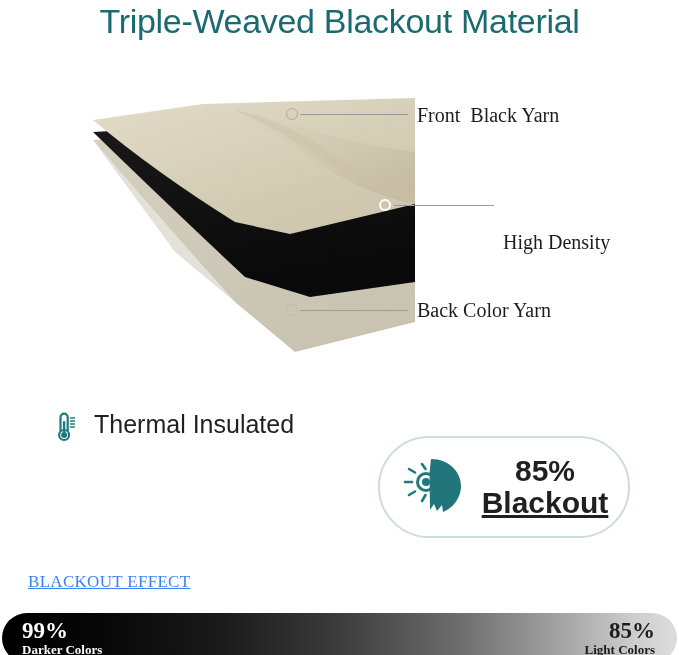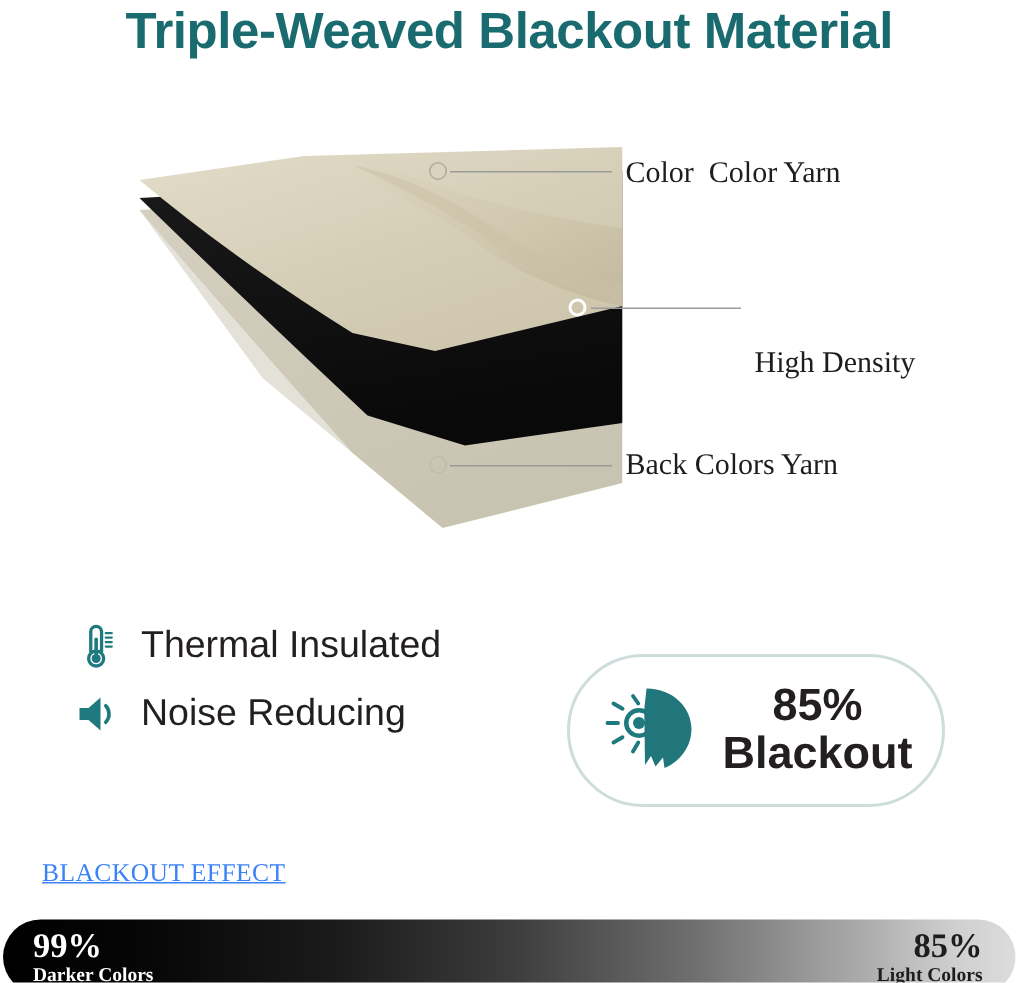--- a/index.html
+++ b/index.html
@@ -17,21 +17,21 @@
   }
 
   
   #page-title {
     position: absolute;
     left: 0;
     top: 2px;
     width: 679px;
     text-align: center;
     font-family: "Liberation Sans", sans-serif;
-    font-weight: bold;
+    font-weight: normal;
     font-size: 34px;
     letter-spacing: -0.3px;
     color: #1a6b70;
     white-space: nowrap;
   }
 
   
   #fabric-diagram {
     position: absolute;
     left: 85px;
@@ -76,21 +76,21 @@
 
   
   #feature-list {
     position: absolute;
     left: 48px;
     top: 410px;
     width: 310px;
   }
   .feature-row {
     display: flex;
-    align-items: center;
+    align-items: flex-start;
     height: 41px;
     margin-bottom: 4px;
   }
   .feature-icon {
     width: 34px;
     height: 34px;
     flex: 0 0 34px;
     display: flex;
     align-items: center;
     justify-content: center;
@@ -140,20 +140,21 @@
     font-family: "Liberation Sans", sans-serif;
     font-size: 30px;
     font-weight: bold;
     color: #231f20;
   }
   #badge-word {
     font-family: "Liberation Sans", sans-serif;
     font-size: 30px;
     font-weight: bold;
     color: #231f20;
+    text-decoration: underline;
   }
 
   
   #blackout-effect-heading {
     position: absolute;
     left: 28px;
     top: 572px;
     font-family: "Liberation Serif", serif;
     font-size: 17px;
     color: #3b82f6;
@@ -248,27 +249,27 @@
 
 <div class="callout-line" id="callout-front-line"></div>
 <div class="callout-dot" id="callout-front-dot"></div>
 
 <div class="callout-line" id="callout-black-line"></div>
 <div class="callout-dot" id="callout-black-dot"></div>
 
 <div class="callout-line" id="callout-back-line"></div>
 <div class="callout-dot" id="callout-back-dot"></div>
 
-<div class="callout-label" id="callout-front-label">Color  Color Yarn</div>
+<div class="callout-label" id="callout-front-label">Front  Black Yarn</div>
 
 <div class="callout-label" id="callout-black-label">
   <div>High Density</div>
 </div>
 
-<div class="callout-label" id="callout-back-label">Back Colors Yarn</div>
+<div class="callout-label" id="callout-back-label">Back Color Yarn</div>
 
 <div id="feature-list">
 
   <div class="feature-row">
     <span class="feature-icon">
       <svg width="28" height="32" viewBox="0 0 28 32" xmlns="http://www.w3.org/2000/svg">
         <g fill="none" stroke="#1e7a7e" stroke-width="2.2">
           <path d="M 9.5 19.5 L 9.5 6.2 a 3.6 3.6 0 0 1 7.2 0 L 16.7 19.5" stroke-linecap="round"></path>
           <circle cx="13.1" cy="24" r="5"></circle>
         </g>
@@ -278,29 +279,20 @@
           <line x1="19.5" y1="7" x2="23.5" y2="7"></line>
           <line x1="19.5" y1="10" x2="23.5" y2="10"></line>
           <line x1="19.5" y1="13" x2="23.5" y2="13"></line>
           <line x1="19.5" y1="16" x2="23.5" y2="16"></line>
         </g>
       </svg>
     </span>
     <span class="feature-text">Thermal Insulated</span>
   </div>
 
-  <div class="feature-row">
-    <span class="feature-icon">
-      <svg width="30" height="28" viewBox="0 0 30 28" xmlns="http://www.w3.org/2000/svg">
-        <path d="M 3 10 L 9 10 L 17 3 L 17 25 L 9 18 L 3 18 Z" fill="#1e7a7e"></path>
-        <path d="M 20.5 8.5 a 8 8 0 0 1 0 11" fill="none" stroke="#1e7a7e" stroke-width="2.4" stroke-linecap="round"></path>
-      </svg>
-    </span>
-    <span class="feature-text">Noise Reducing</span>
-  </div>
 
 
 </div>
 
 <div id="blackout-badge">
   <span id="badge-icon">
     <svg width="70" height="64" viewBox="0 0 70 64" xmlns="http://www.w3.org/2000/svg">
 
       <g stroke="#1e7a7e" stroke-width="2.6" stroke-linecap="round">
         <line x1="21" y1="9" x2="24.5" y2="14"></line>

